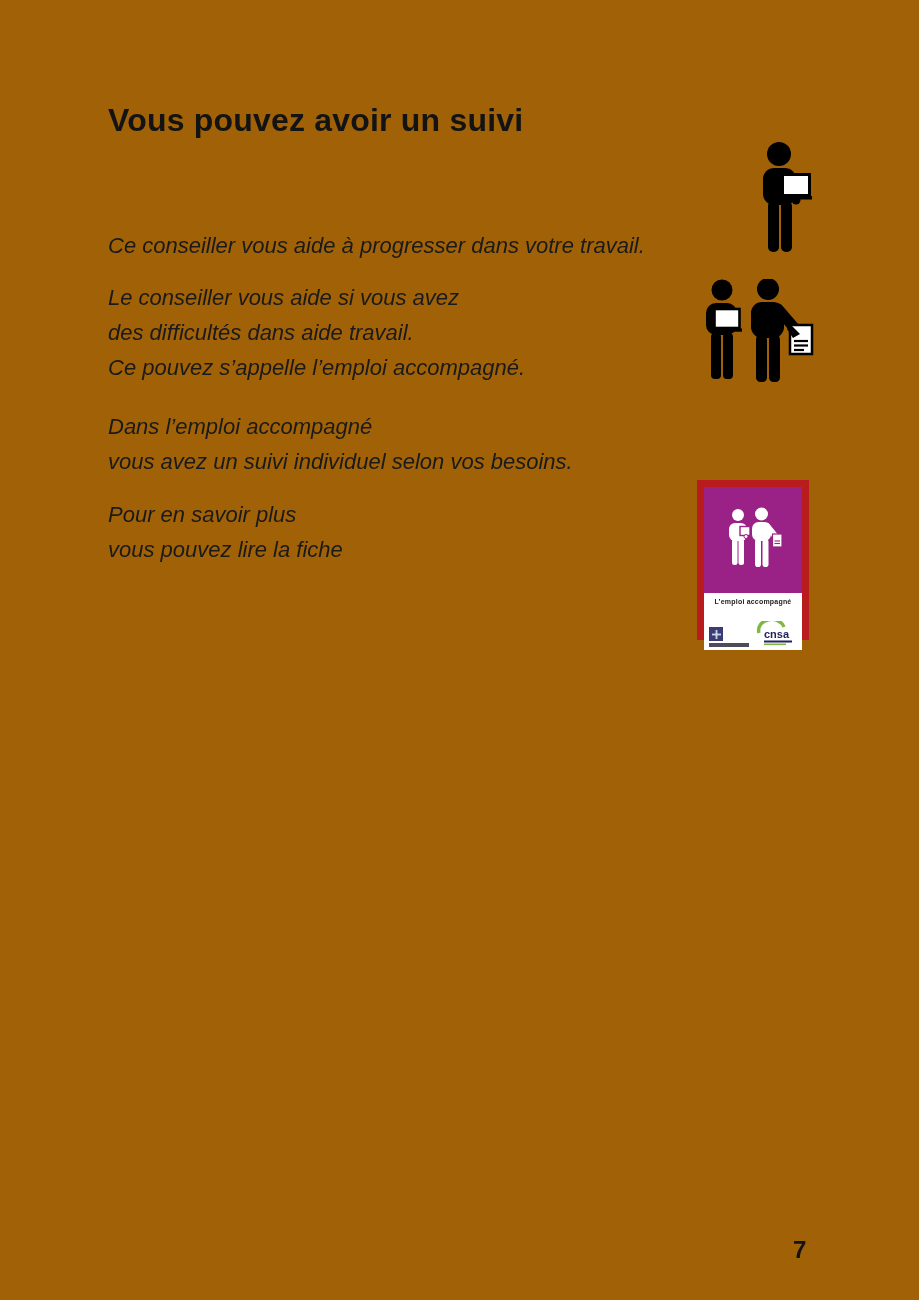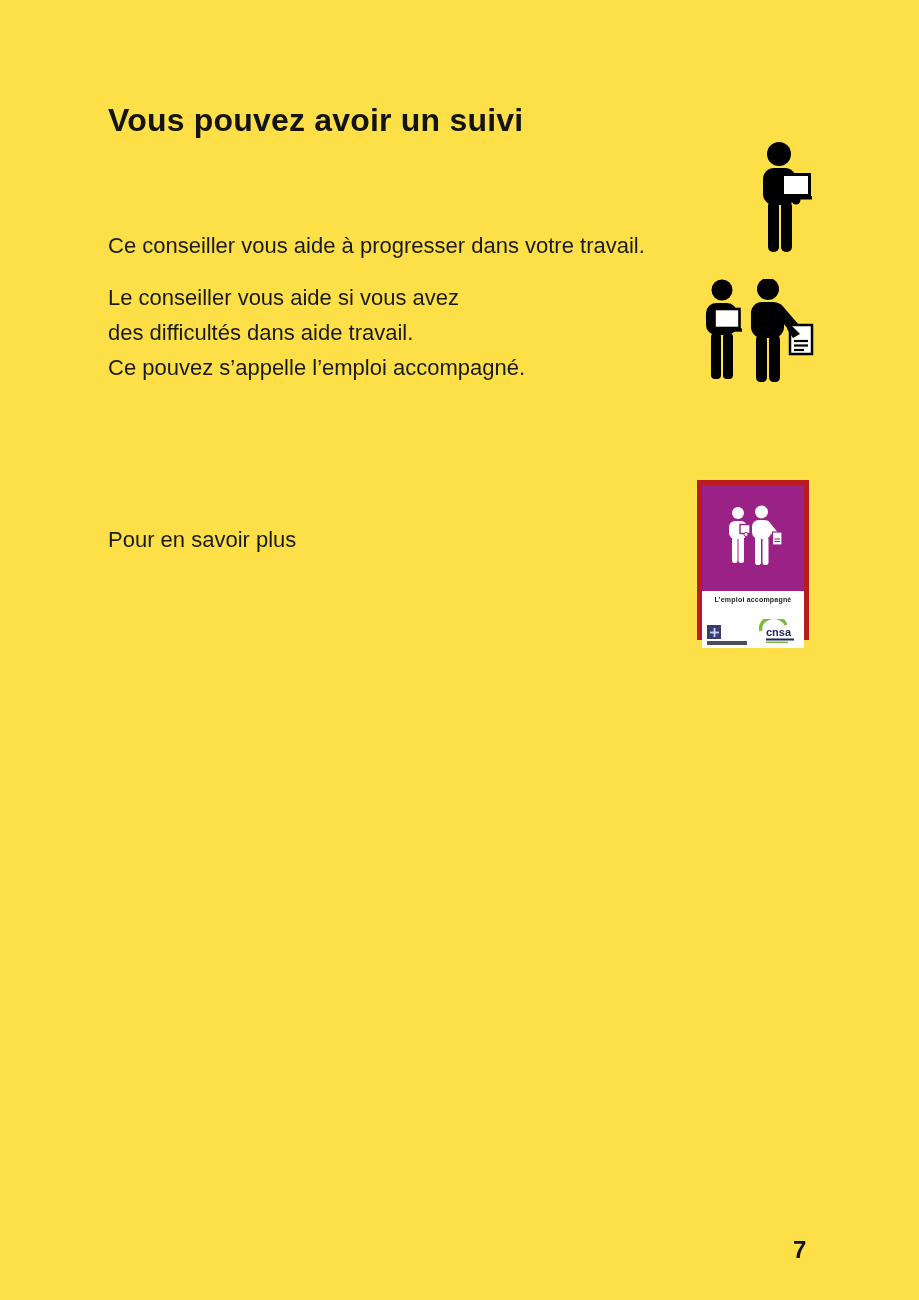--- a/index.html
+++ b/index.html
@@ -1,50 +1,51 @@
 <!DOCTYPE html>
 <html><head>
 <meta charset="utf-8">
 <style>
   html, body { margin:0; padding:0; background:#ffffff; }
   .page {
     position:relative;
     width:919px; height:1300px;
-    background:#fde047;
+    background:#a16207;
     font-family:"Liberation Sans", sans-serif;
     color:#131313;
     overflow:hidden;
   }
   .heading {
     position:absolute; left:108px; top:99px;
     margin:0;
     font-size:32px; line-height:42px; font-weight:700;
     color:#131313;
     letter-spacing:0.2px;
   }
   .para {
     position:absolute; left:108px;
     font-size:22px; line-height:35px;
     color:#1a1a1a;
+    font-style:italic;
   }
   .para .pline { white-space:nowrap; }
   .para-1 { top:228px; }
   .para-2 { top:280px; }
   .para-3 { top:409px; }
-  .para-4 { top:497px;margin-top:25px; }
+  .para-4 { top:497px; }
 
   .picto { position:absolute; }
   .picto-1 { left:752px; top:141px; width:62px; height:113px; }
   .picto-2 { left:697px; top:279px; width:118px; height:104px; }
 
   .fiche-card {
     position:absolute; left:697px; top:480px;
     width:112px; height:160px;
     background:#ffffff;
-    border:5px solid #b91c1c;
+    border:7px solid #b91c1c;
     box-sizing:border-box;
   }
   .fiche-purple {
     height:106px;
     display:flex; align-items:center; justify-content:center;
   }
   .fiche-white {
     position:relative; height:52px; background:#ffffff;
   }
   .fiche-title {
@@ -122,23 +123,28 @@
       <line x1="97" y1="71" x2="107" y2="71" stroke="#000" stroke-width="2.2"></line>
     </svg>
   </div>
 
   <div class="para para-2">
     <div class="pline">Le conseiller vous aide si vous avez</div>
     <div class="pline">des difficultés dans aide travail.</div>
     <div class="pline">Ce pouvez s’appelle l’emploi accompagné.</div>
   </div>
 
+  <div class="para para-3">
+    <div class="pline">Dans l’emploi accompagné</div>
+    <div class="pline">vous avez un suivi individuel selon vos besoins.</div>
+  </div>
 
   <div class="para para-4">
     <div class="pline">Pour en savoir plus</div>
+    <div class="pline">vous pouvez lire la fiche</div>
   </div>
 
   <div class="fiche-card">
     <div class="fiche-purple" style="background:#9a2286;">
       <svg width="58" height="66" viewBox="0 0 58 66" aria-hidden="true">
 
         <circle cx="14" cy="8" r="6" fill="#fff"></circle>
         <rect x="5" y="16" width="18" height="18" rx="6" fill="#fff"></rect>
         <rect x="8" y="32" width="5.5" height="26" rx="2.5" fill="#fff"></rect>
         <rect x="14.5" y="32" width="5.5" height="26" rx="2.5" fill="#fff"></rect>

